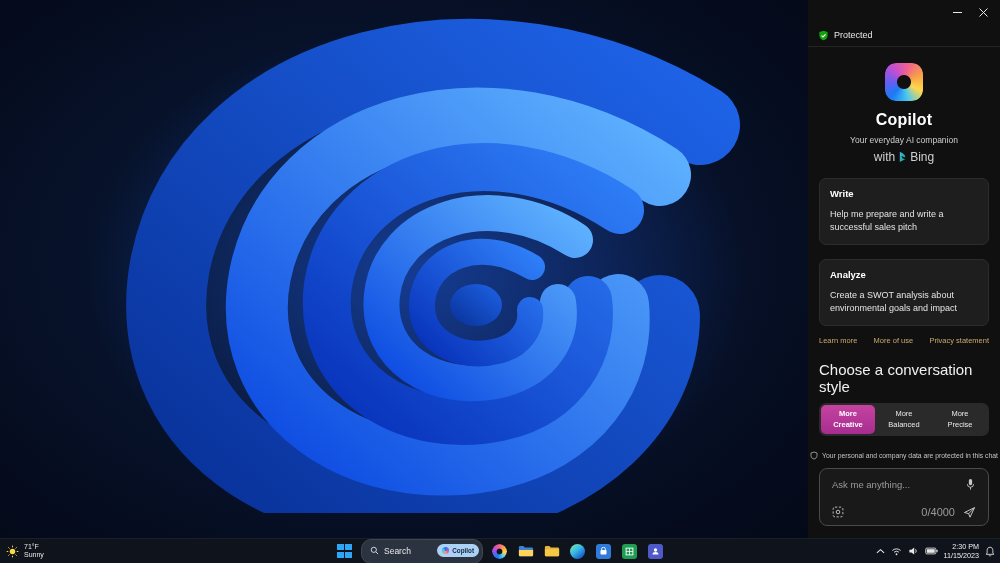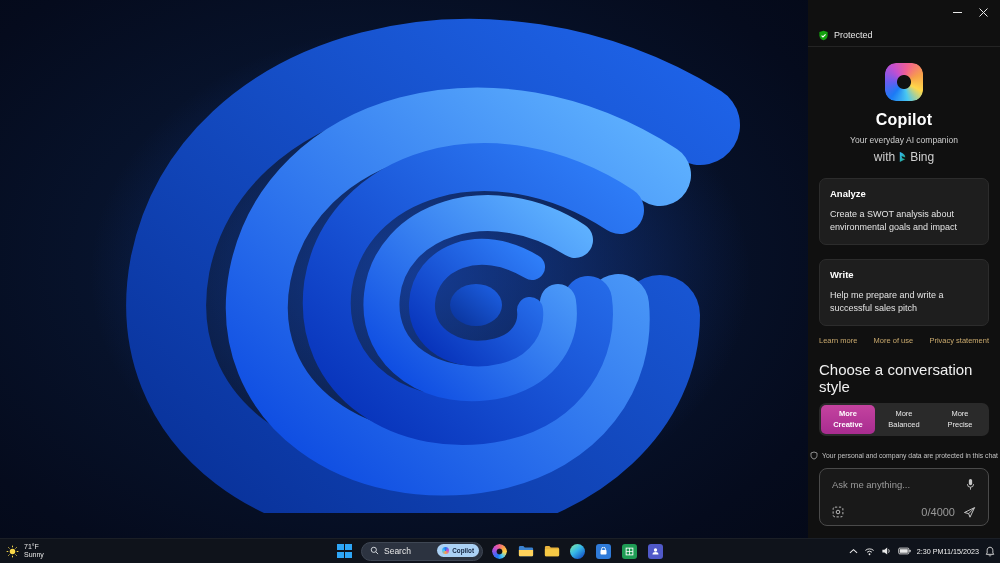--- a/index.html
+++ b/index.html
@@ -68,39 +68,39 @@
   .weather { position:absolute; left:6px; display:flex; align-items:center; gap:5px;
     background:none; border:none; cursor:pointer; color:#e8e8e8; font-family:inherit; }
   .weather-text { display:flex; flex-direction:column; align-items:flex-start; line-height:1.2; font-size:7px; }
 
   .center-icons { margin:0 auto; display:flex; align-items:center; gap:7px; }
   .tb-icon { width:19px; height:19px; display:flex; align-items:center; justify-content:center;
     background:none; border:none; padding:0; cursor:pointer; border-radius:4px; }
   .start-logo { display:grid; grid-template-columns:6.5px 6.5px; grid-template-rows:6.5px 6.5px; gap:1.5px; }
   .start-logo i { background:#2ea6f7; }
 
-  .search-pill { display:flex; align-items:center; gap:5px; height:19px; width:122px;
+  .search-pill { display:flex; align-items:center; gap:5px; height:25px; width:122px;
     background:#2c3340; border:1px solid #3f4754; border-radius:10px; padding:0 3px 1px 8px;
     color:#e8e8e8; font-size:8.5px; cursor:pointer; font-family:inherit; }
   .search-badge { margin-left:auto; display:flex; align-items:center; gap:3px; background:#abd1f5;
     color:#12233f; font-size:6.3px; height:13px; padding:0 5px; border-radius:7px; font-weight:700; }
   .mini-copilot { width:7px; height:7px; border-radius:50%;
     background:conic-gradient(#1b7af5,#c44fd0,#f7a04a,#49c7f2,#1b7af5); }
 
   .copilot-mini { width:15px; height:15px; border-radius:50%;
     background:conic-gradient(from 200deg,#1b7af5,#6a5cf0,#c44fd0,#f2618f,#f7a04a,#ffd84a,#49c7f2,#1b7af5);
     -webkit-mask:radial-gradient(circle, transparent 0 2.5px, #000 3.3px);
     mask:radial-gradient(circle, transparent 0 2.5px, #000 3.3px); }
   .edge-ball { width:15px; height:15px; border-radius:50%;
     background:linear-gradient(140deg,#7de8a7 5%,#35b7e8 45%,#1759c8 85%); }
   .sq-icon { width:15px; height:15px; border-radius:3px; display:flex; align-items:center; justify-content:center; }
   .store-bg { background:#2f7bd9; } .excel-bg { background:#1f9d55; } .teams-bg { background:#5059c9; }
 
   .tray { position:absolute; right:5px; display:flex; align-items:center; gap:6px; }
-  .clock { display:flex; flex-direction:row; align-items:flex-end; font-size:7.2px;
+  .clock { display:flex; flex-direction:column; align-items:flex-end; font-size:7.2px;
     line-height:1.25; color:#f0f0f0; background:none; border:none; cursor:pointer; font-family:inherit; }
 </style>
 </head>
 <body>
 
 <div class="stage">
 
   <div class="wallpaper">
     <svg class="bloom" width="690" height="508" viewBox="0 0 690 508">
       <defs>
@@ -166,26 +166,26 @@
             <stop offset="0" stop-color="#37bdff"></stop>
                 <stop offset="1" stop-color="#1d9f6e"></stop>
               </linearGradient>
             </defs>
           <path d="M2 0 L2 11 L8 8 L4.8 6.7 L3.9 4.2 L8 6 C8.6 2.8 4.4 1 2 0 Z" fill="url(#bingg)"></path>
         </svg>
         <span>Bing</span>
       </div>
 
       <button class="card">
+        <div class="card-title">Write</div>
+        <div class="card-body">Help me prepare and write a successful sales pitch</div>
+      </button>
+      <button class="card">
         <div class="card-title">Analyze</div>
         <div class="card-body">Create a SWOT analysis about environmental goals and impact</div>
-      </button>
-      <button class="card">
-        <div class="card-title">Write</div>
-        <div class="card-body">Help me prepare and write a successful sales pitch</div>
       </button>
 
 
       <div class="links-row">
         <a>Learn more</a>
         <a>More of use</a>
         <a>Privacy statement</a>
       </div>
 
       <div class="style-label">Choose a conversation style</div>

